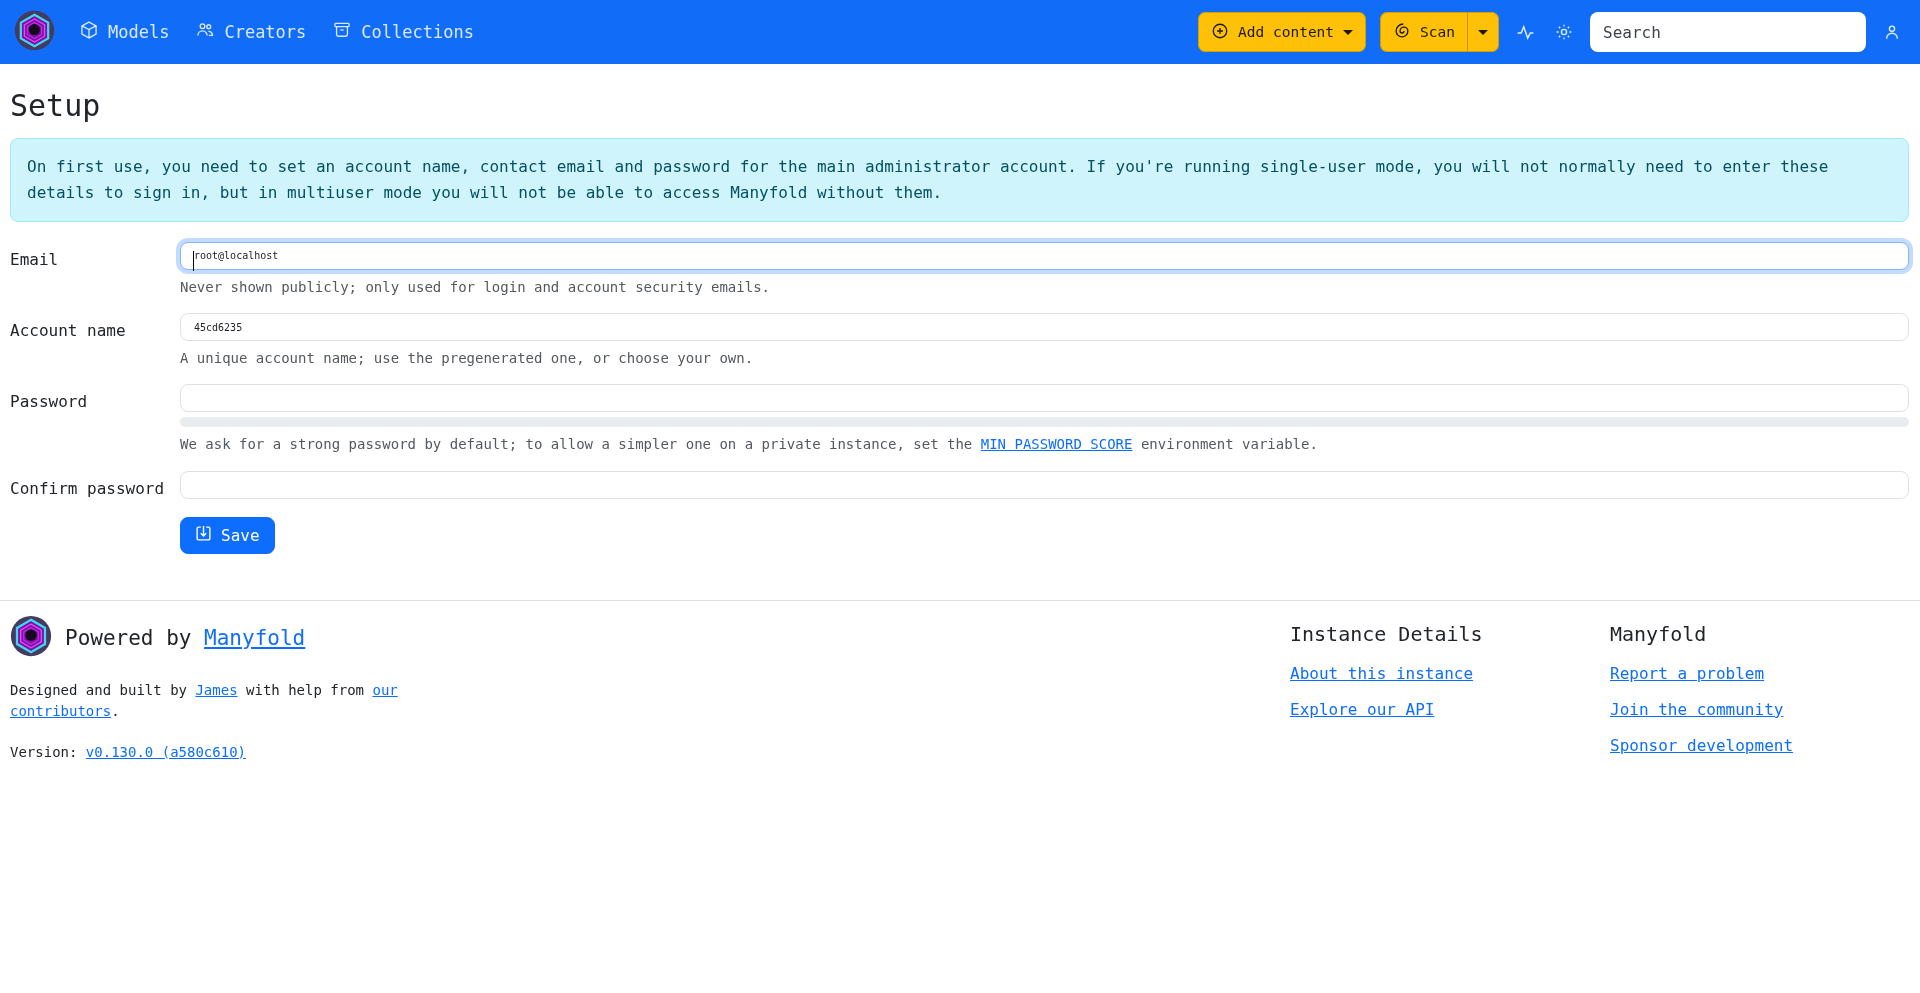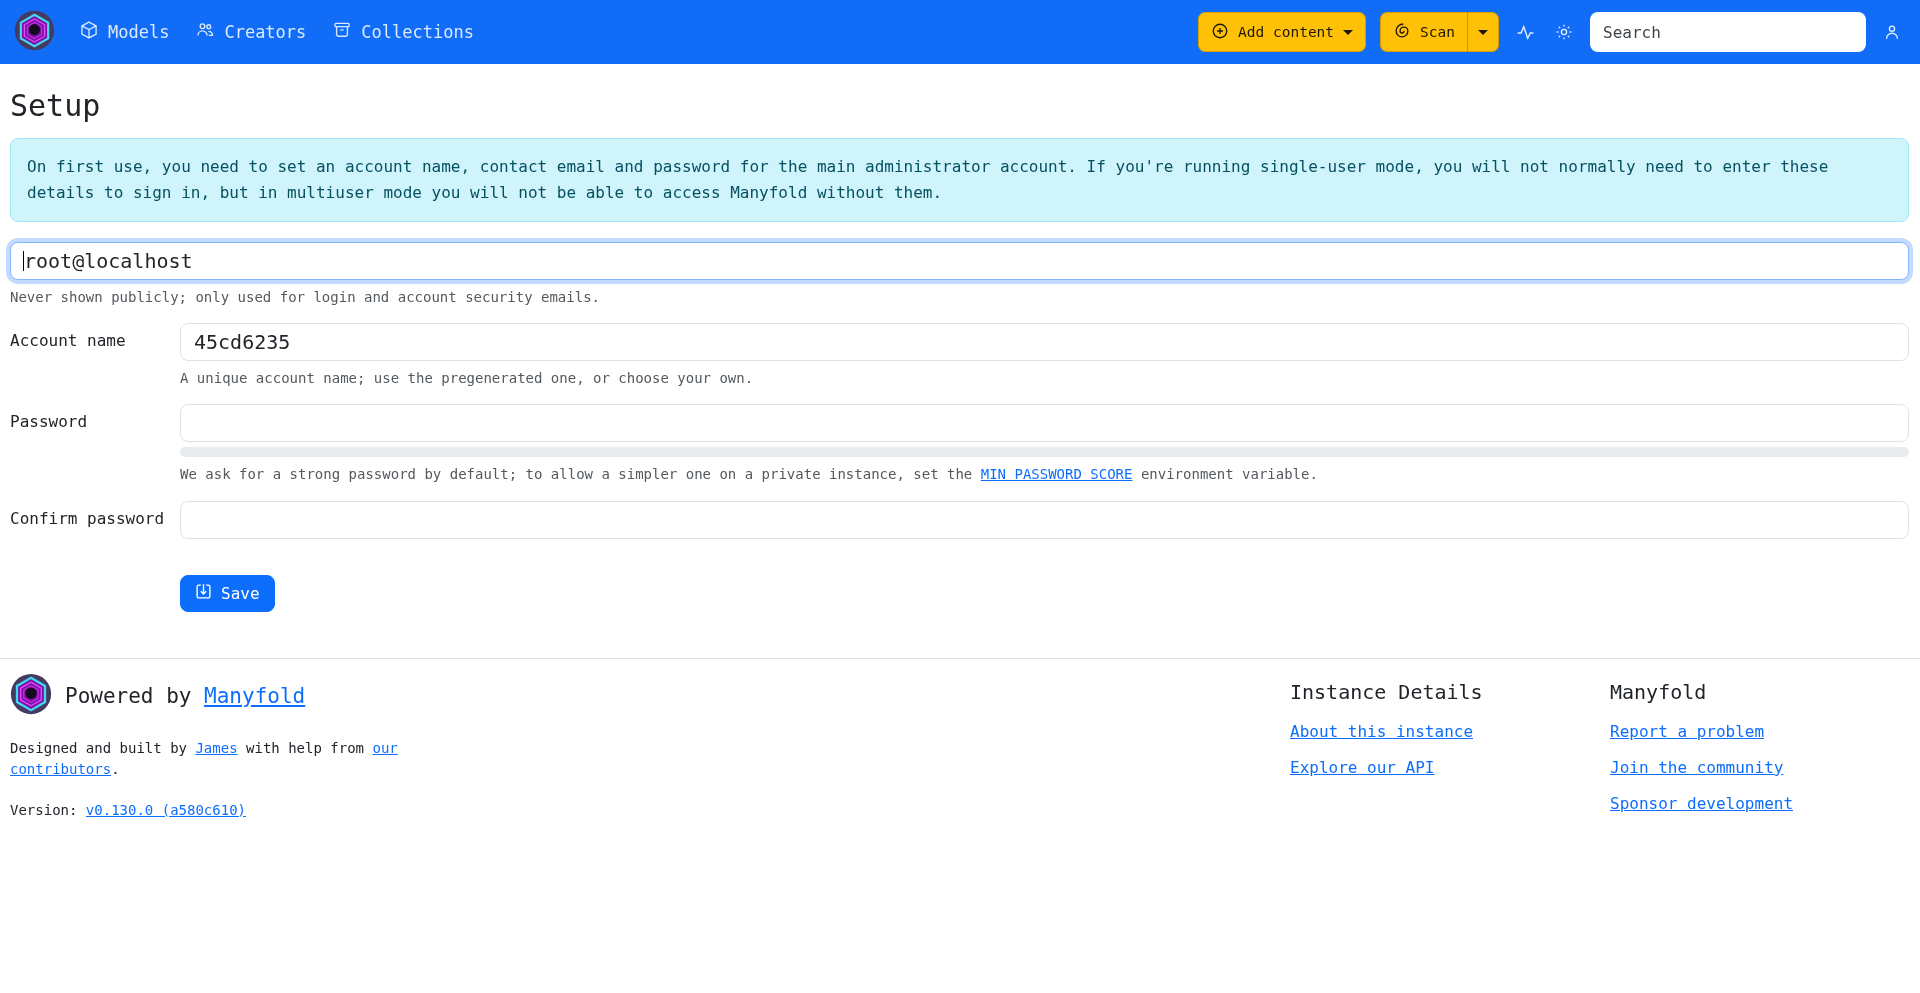--- a/index.html
+++ b/index.html
@@ -51,30 +51,30 @@
   .main { padding:16px 11px 0 10px; }
   .page-title { font-size:30px; font-weight:500; margin:8px 0 14px 0; line-height:1.2; }
   .alert-info {
     background:#cff4fc; border:1px solid #9eeaf9; color:#055160;
     border-radius:8px; padding:15px 16px; line-height:1.62; margin-bottom:20px;
   }
   .form-row { display:flex; margin-bottom:16px; }
   .form-label { flex:0 0 170px; width:170px; padding-top:8px; font-size:16px; }
   .form-ctl { flex:1; position:relative; }
   .form-control {
-    width:100%; height:38px; border:1px solid #dee2e6; border-radius:8px;
-    padding:0 13px; font-family:inherit; font-size:20px; color:#212529;
+    width:100%; height:28px; border:1px solid #dee2e6; border-radius:8px;
+    padding:0 13px; font-family:inherit; font-size:10px; color:#212529;
     background:#fff; outline:none;
   }
   .focused { border-color:#86b7fe; box-shadow:0 0 0 4px rgba(13,110,253,.25); }
   .fake-caret { position:absolute; left:13px; top:9px; width:1px; height:20px; background:#000; }
   .form-text { font-size:14px; color:#54595e; margin-top:7px; line-height:1.45; }
   .strength-meter { height:10px; background:#e9ecef; border-radius:6px; margin-top:5px; }
   .btn-save {
-    display:inline-flex; align-items:center; gap:9px; margin-left:170px; margin-top:20px;
+    display:inline-flex; align-items:center; gap:9px; margin-left:170px; margin-top:2px;
     background:#0d6efd; border:1px solid #0d6efd; color:#fff; cursor:pointer;
     font-family:inherit; font-size:16px; padding:0 14px; height:37px; border-radius:8px;
   }
 
   
   .footer {
     margin-top:46px; border-top:1px solid #dee2e6;
     padding:14px 12px 0 10px; display:flex; align-items:flex-start;
   }
   .f-col1 { width:1280px; }
@@ -190,20 +190,21 @@
 </nav>
 
 <main class="main">
   <h1 class="page-title">Setup</h1>
 
   <div class="alert-info">On first use, you need to set an account name, contact email and password for the main administrator account. If you're running single-user mode, you will not normally need to enter these details to sign in, but in multiuser mode you will not be able to access Manyfold without them.</div>
 
   <form>
 
     <div class="form-row">
+      <label class="form-label">Email</label>
       <div class="form-ctl">
         <input class="form-control focused" type="text" value="root@localhost" style="">
         <div class="fake-caret"></div>
         <div class="form-text">Never shown publicly; only used for login and account security emails.</div>
       </div>
     </div>
 
     <div class="form-row">
       <label class="form-label">Account name</label>
       <div class="form-ctl">

